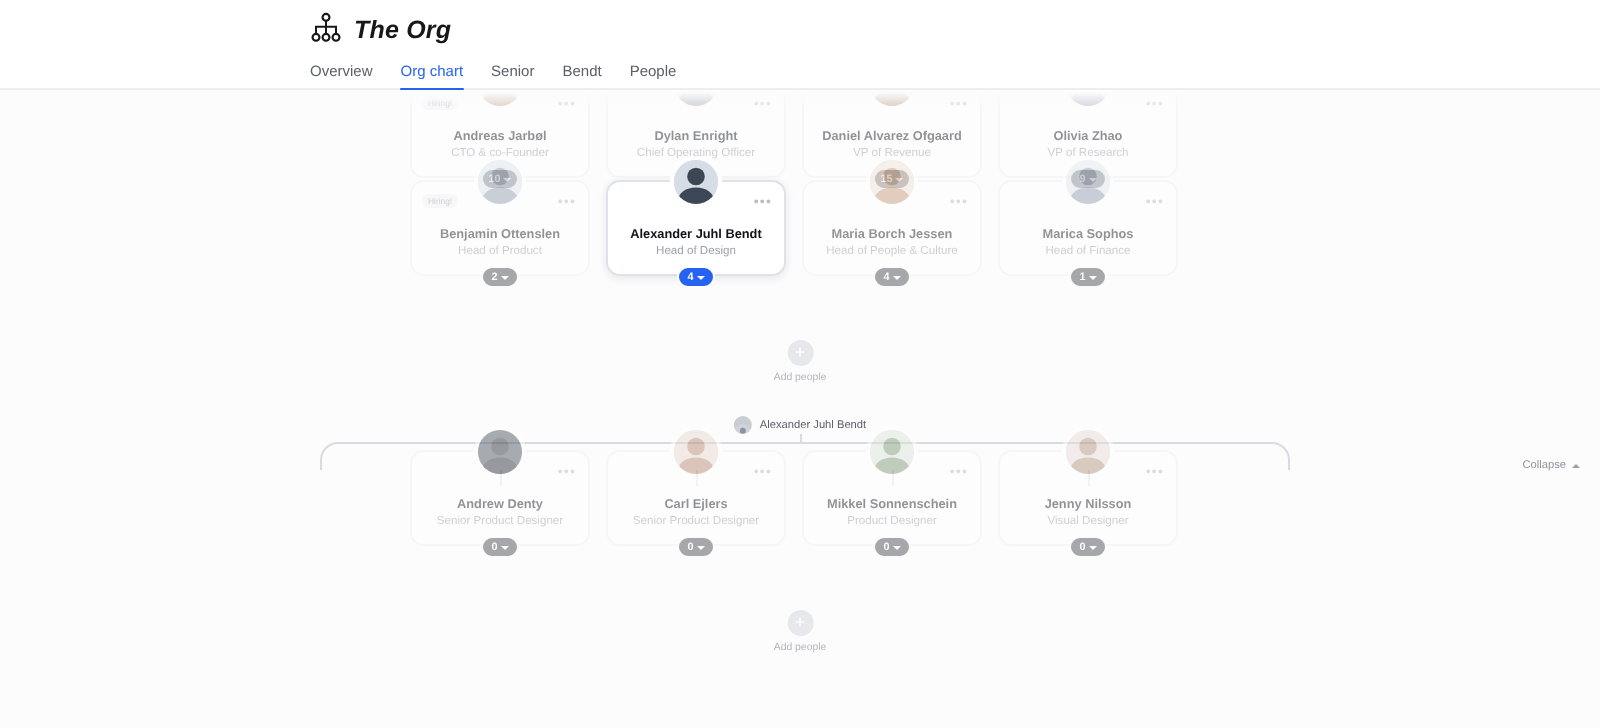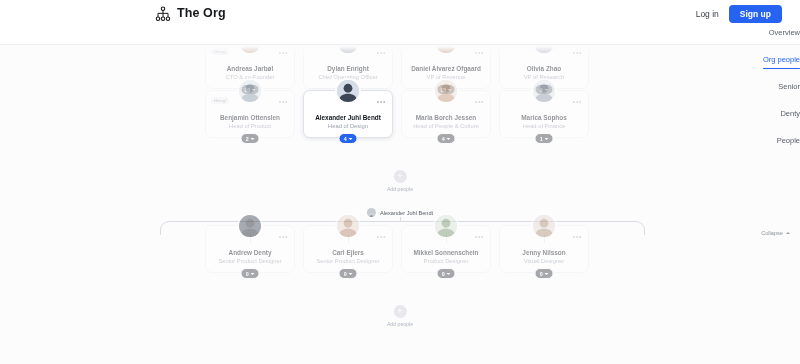--- a/index.html
+++ b/index.html
@@ -14,21 +14,21 @@
   
   .header {
     height: 28px;
     display: flex;
     align-items: center;
     padding: 0 18px 0 155px;
     position: relative;
     z-index: 40;
     background: #fff;
   }
-  .brand { display: flex; align-items: flex-start; gap: 6px; }
+  .brand { display: flex; align-items: flex-end; gap: 6px; font-style: italic; }
   .brand-icon { width: 16px; height: 16px; display: block; }
   .brand-name {
     font-size: 12.5px; font-weight: 700; color: #17181a; letter-spacing: .1px;
   }
   .header-right {
     margin-left: auto; display: flex; align-items: center; gap: 10px;
   }
   .login-link {
     font-size: 8.5px; color: #3d4148; text-decoration: none; cursor: pointer;
   }
@@ -39,21 +39,20 @@
   }
 
   
   .navbar {
     height: 17px;
     display: flex; align-items: flex-end; gap: 14px;
     padding-left: 155px;
     position: relative; z-index: 40;
     background: #fff;
     border-bottom: 1px solid #eceef1;
-    flex-direction: column;
   }
   .nav-tab {
     font-size: 7.5px; color: #5a6069; padding-bottom: 4px;
     cursor: pointer; position: relative; white-space: nowrap;
   }
   .nav-tab.active { color: #2563f0; }
   .nav-tab.active::after {
     content: ""; position: absolute; left: 0; right: 0; bottom: -1px;
     height: 1.5px; background: #2563f0; border-radius: 1px;
   }
@@ -226,31 +225,27 @@
   <div class="brand">
     <svg class="brand-icon" viewBox="0 0 24 24">
       <circle cx="12" cy="4" r="2.6" fill="none" stroke="#17181a" stroke-width="1.6"></circle>
       <circle cx="4.5" cy="19" r="2.6" fill="none" stroke="#17181a" stroke-width="1.6"></circle>
       <circle cx="12" cy="19" r="2.6" fill="none" stroke="#17181a" stroke-width="1.6"></circle>
       <circle cx="19.5" cy="19" r="2.6" fill="none" stroke="#17181a" stroke-width="1.6"></circle>
       <path d="M12 6.6 V11 M4.5 16.4 V11 H19.5 V16.4 M12 11 V16.4" fill="none" stroke="#17181a" stroke-width="1.5"></path>
     </svg>
     <span class="brand-name">The Org</span>
   </div>
-  <div class="header-right">
-    <a class="login-link">Log in</a>
-    <button class="signup-btn">Sign up</button>
-  </div>
 </div>
 
 <div class="navbar" id="main-nav">
     <div class="nav-tab">Overview</div>
-    <div class="nav-tab active">Org people</div>
+    <div class="nav-tab active">Org chart</div>
     <div class="nav-tab">Senior</div>
-    <div class="nav-tab">Denty</div>
+    <div class="nav-tab">Bendt</div>
     <div class="nav-tab">People</div>
   </div>
 
 <div class="chart">
   <div class="top-fade"></div>
 
   <div class="row row-top" id="row-top">
       <div class="card dim">
         <div class="card-avatar">
           <svg class="face" viewBox="0 0 40 40" width="26" height="26">

